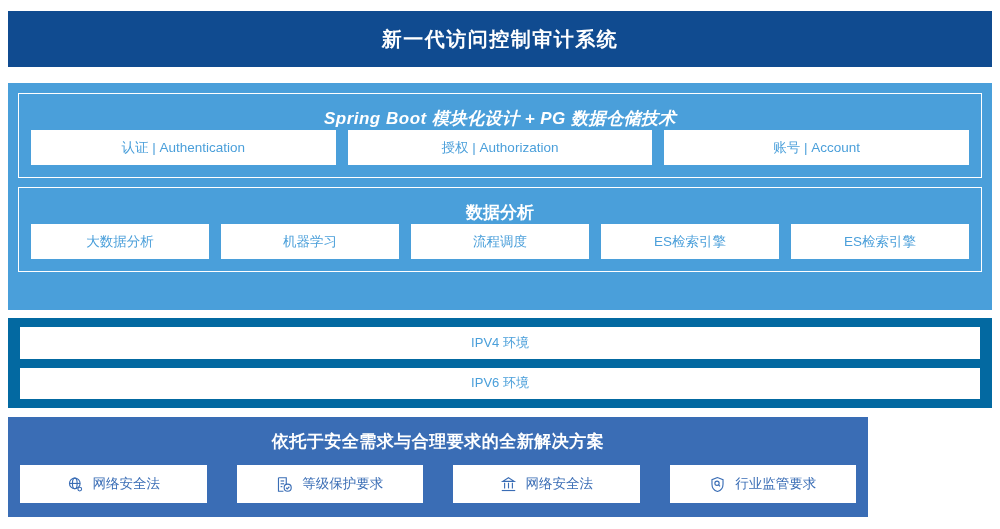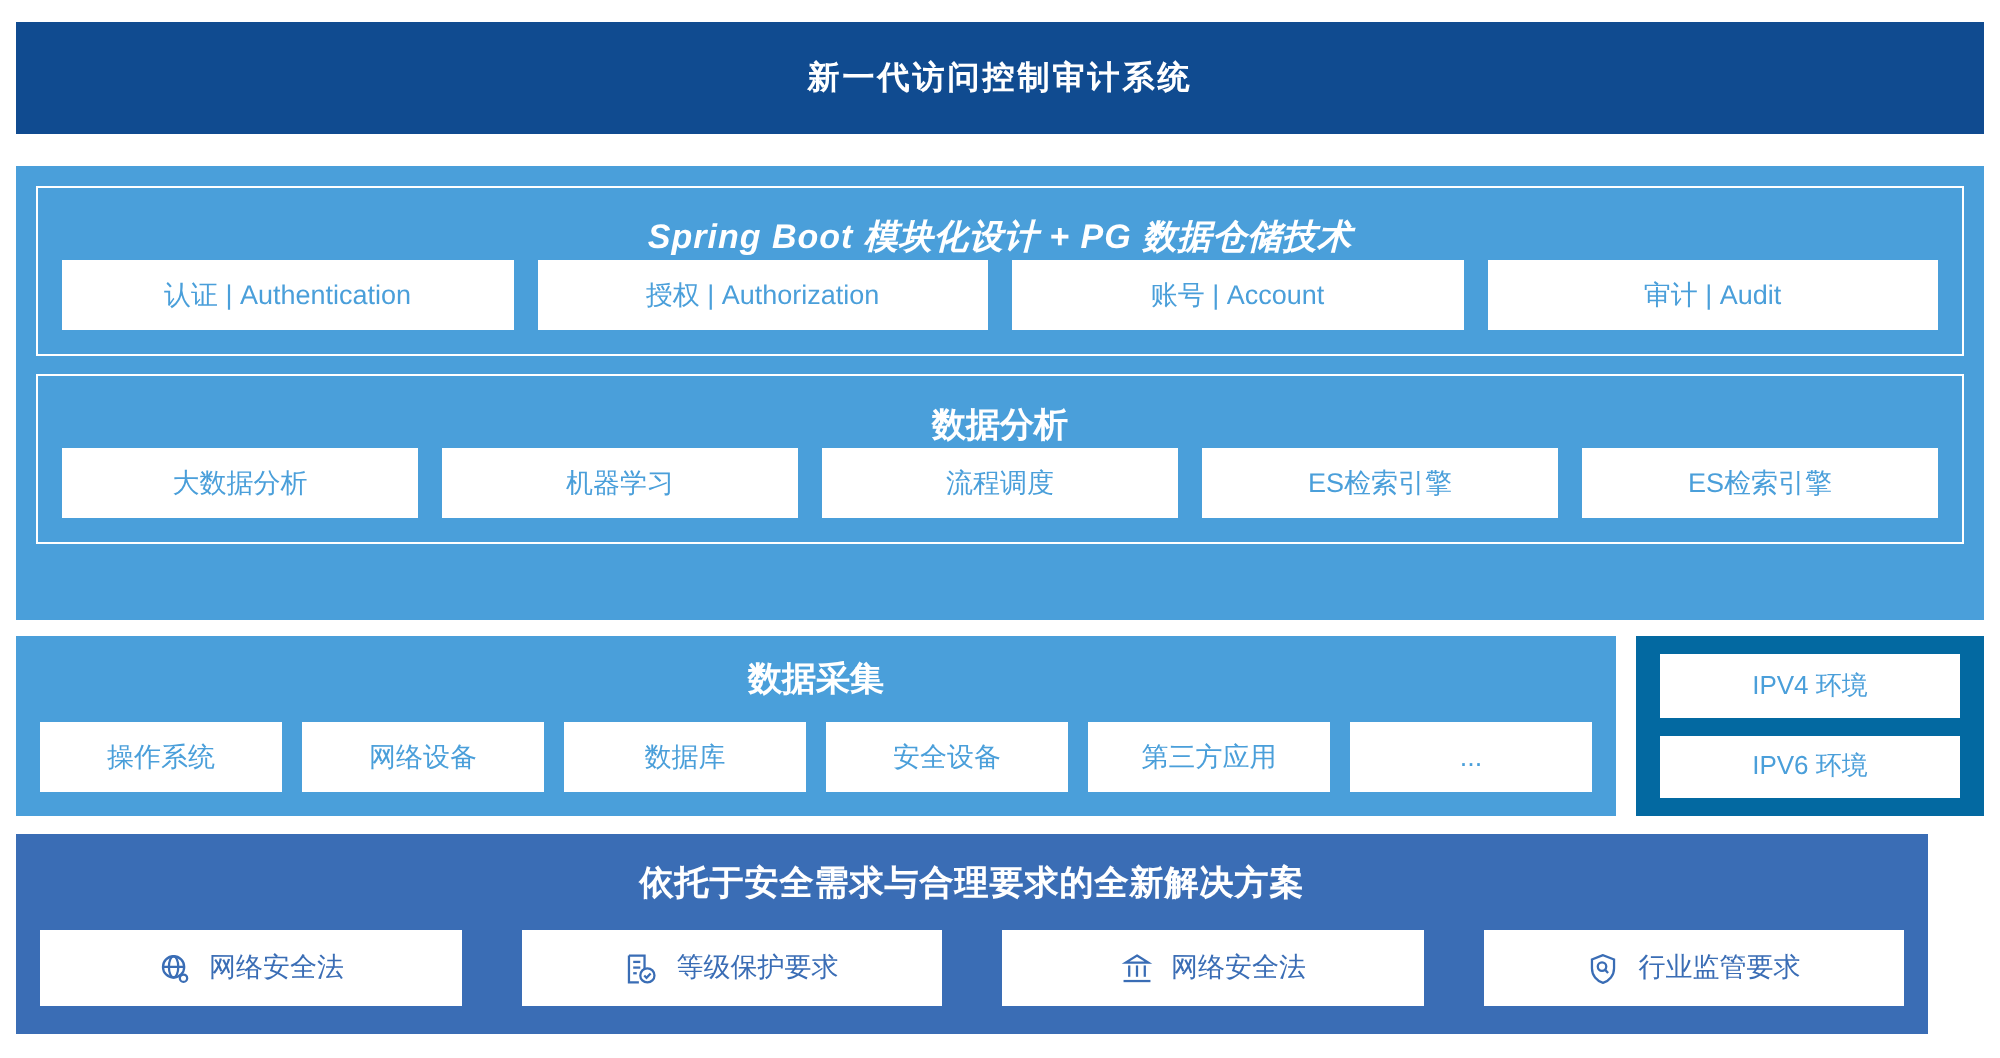--- a/index.html
+++ b/index.html
@@ -11,21 +11,21 @@
   }
   .page { width: 1000px; height: 529px; background: #fff; position: relative; }
 
   
   .titlebar {
     position: absolute; left: 8px; top: 11px; width: 984px; height: 56px;
     background: #104b90;
     display: flex; align-items: center; justify-content: center;
   }
   .titlebar-text {
-    color: #ffffff; font-size: 16px; font-weight: bold; letter-spacing: 1.5px;
+    color: #ffffff; font-size: 20px; font-weight: bold; letter-spacing: 1.5px;
   }
 
   
   .card {
     background: #ffffff;
     display: flex; align-items: center; justify-content: center;
     color: #4a9fda; font-size: 13.5px; white-space: nowrap;
   }
 
   
@@ -61,21 +61,21 @@
   .collect-cards { display: flex; gap: 10px; }
   .collect-cards .card { flex: 1; height: 35px; }
   .ipv-block {
     flex: 1; background: #0369a1; padding: 9px 12px;
     display: flex; flex-direction: column; gap: 9px;
   }
   .ipv-block .card { flex: 1; font-size: 13px; }
 
   
   .solution-block {
-    position: absolute; left: 8px; top: 417px; width: 956px; height: 100px;
+    position: absolute; left: 8px; top: 417px; width: 860px; height: 100px;
     background: #3a6db5; padding: 9px 12px 13px 12px;
   }
   .solution-heading {
     color: #ffffff; text-align: center; font-size: 17px; font-weight: bold;
     letter-spacing: .5px; padding: 4px 0 12px 0;
   }
   .solution-cards { display: flex; gap: 30px; }
   .solution-cards .card {
     flex: 1; height: 38px; color: #3a6db5; gap: 9px; font-size: 13.5px;
   }
@@ -91,50 +91,38 @@
   </div>
 
   <div class="platform-block">
 
     <div class="inner-box">
       <div class="inner-heading italic">Spring Boot 模块化设计 + PG 数据仓储技术</div>
       <div class="card-row">
         <div class="card">认证 | Authentication</div>
         <div class="card">授权 | Authorization</div>
         <div class="card">账号 | Account</div>
-        <div class="card">审计 | Audit</div>
       </div>
     </div>
 
     <div class="inner-box">
       <div class="inner-heading">数据分析</div>
       <div class="card-row">
         <div class="card">大数据分析</div>
         <div class="card">机器学习</div>
         <div class="card">流程调度</div>
         <div class="card">ES检索引擎</div>
         <div class="card">ES检索引擎</div>
       </div>
     </div>
 
   </div>
 
   <div class="collect-row">
 
-    <div class="collect-block">
-      <div class="collect-heading">数据采集</div>
-      <div class="collect-cards">
-        <div class="card">操作系统</div>
-        <div class="card">网络设备</div>
-        <div class="card">数据库</div>
-        <div class="card">安全设备</div>
-        <div class="card">第三方应用</div>
-        <div class="card">...</div>
-      </div>
-    </div>
 
     <div class="ipv-block">
       <div class="card">IPV4 环境</div>
       <div class="card">IPV6 环境</div>
     </div>
 
   </div>
 
   <div class="solution-block">
     <div class="solution-heading">依托于安全需求与合理要求的全新解决方案</div>

